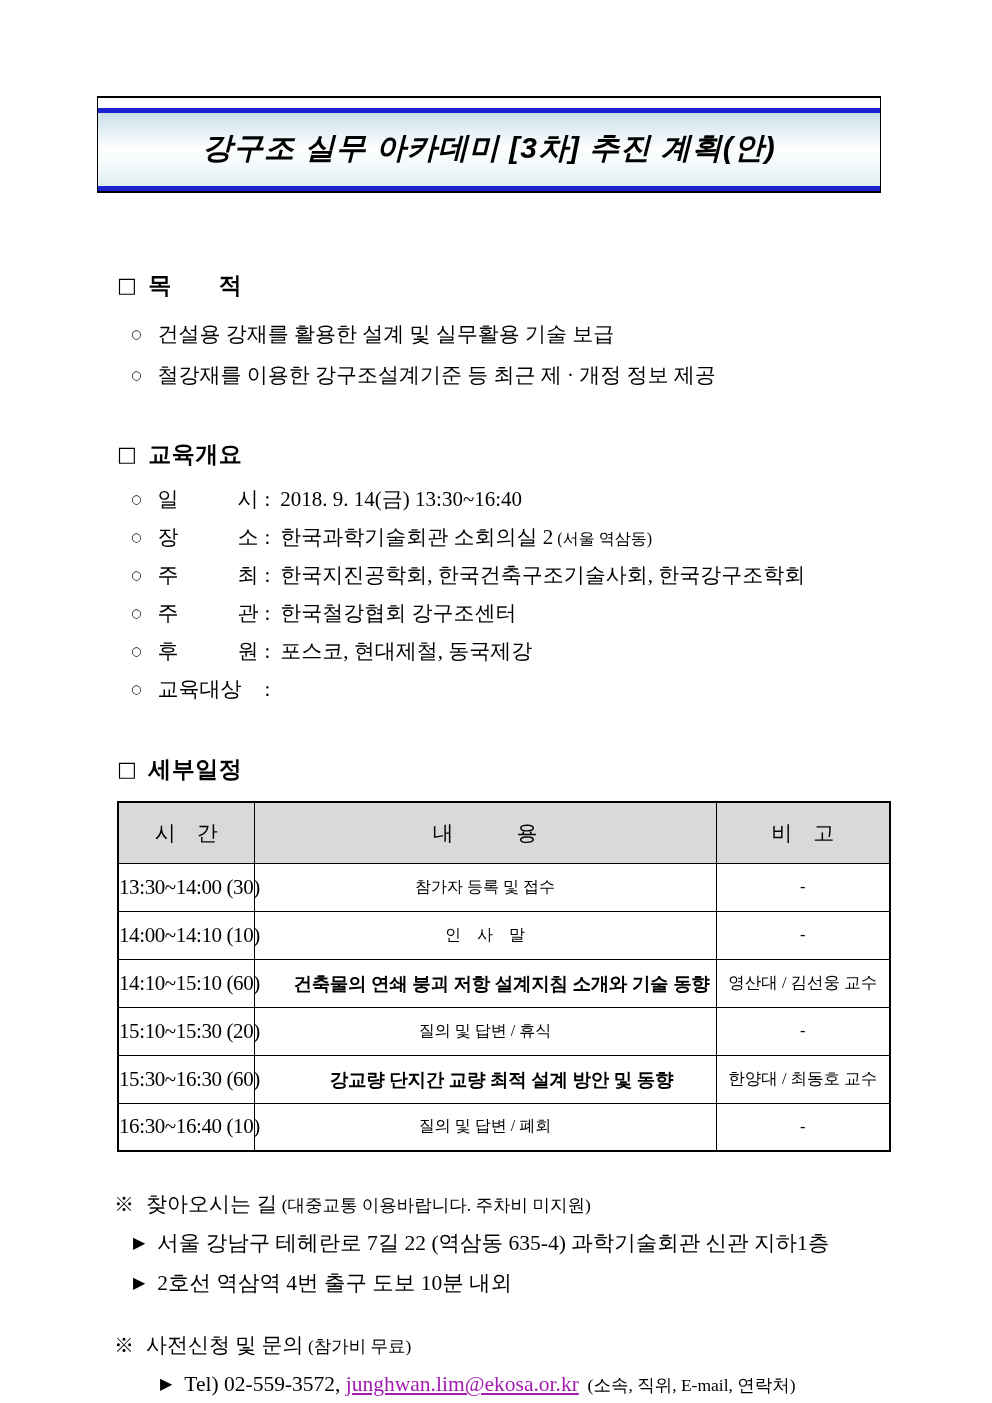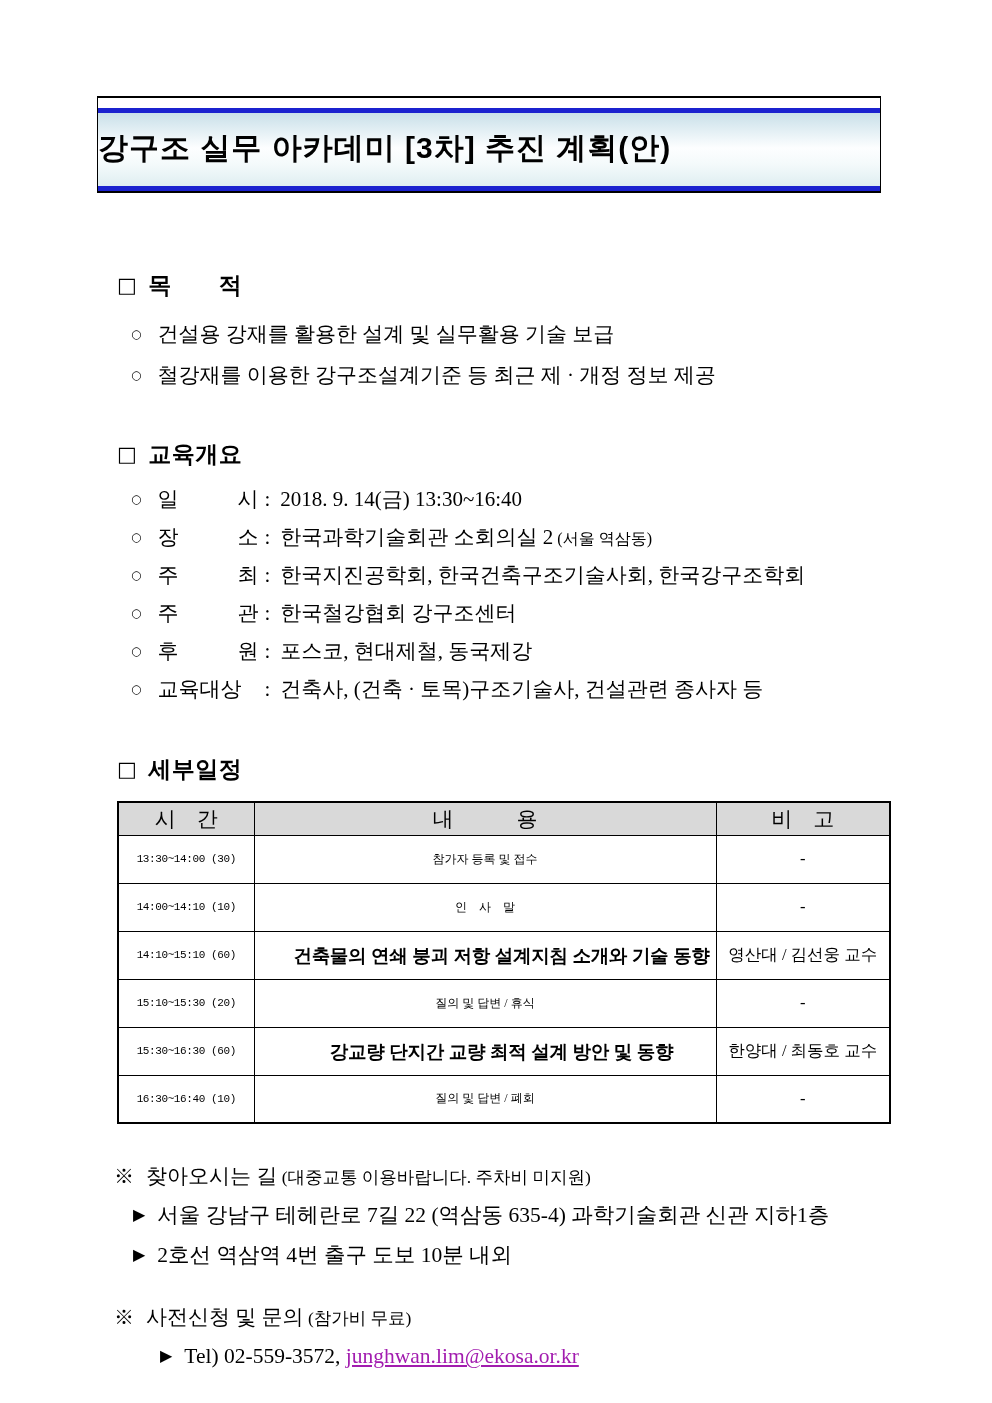--- a/index.html
+++ b/index.html
@@ -20,21 +20,23 @@
     border:1px solid #000;
     border-top:2px solid #000;
     border-bottom:2px solid #000;
     padding-top:10px;
     background:#fff;
   }
   .banner {
     border-top:5px solid #1b22cf;
     border-bottom:5px solid #1b22cf;
     background:linear-gradient(180deg,#c9e0e9 0%,#fdfeff 48%,#f4fafb 70%,#dfeef1 100%);
+    text-align:center;
     padding:15px 0 17px 0;
+    font-style:italic;
   }
   .banner h1 {
     font-family:"Liberation Sans","DejaVu Sans",sans-serif;
     font-weight:bold;
     font-size:30px;
     letter-spacing:1px;
     white-space:pre;
   }
 
   .content { margin-left:117px; width:772px; }
@@ -90,34 +92,34 @@
     width:772px;
     table-layout:fixed;
     border:2px solid #000;
   }
   table.schedule th, table.schedule td {
     border:1px solid #000;
     text-align:center; vertical-align:middle;
   }
   table.schedule th {
     background:#d9d9d9;
-    height:33px;
+    height:61px;
     font-weight:normal;
     font-size:21px;
     white-space:pre;
   }
   table.schedule td { height:48px; }
   col.c-time { width:136px; }
   col.c-content { width:462px; }
   col.c-note { width:174px; }
   td.t-time {
-    font-family:Liberation Mono, monospace;
-    font-size:11px; letter-spacing:-0.4px; white-space:pre;margin-left:29px;
-  }
-  td.t-content { font-size:12px; white-space:pre; }
+    font-family:Liberation Serif, serif;
+    font-size:21px; letter-spacing:-0.4px; white-space:pre;margin-left:29px;
+  }
+  td.t-content { font-size:16px; white-space:pre; }
   tr.bold td.t-content {
     font-family:"Liberation Sans","DejaVu Sans",sans-serif;
     font-weight:bold; font-size:18.5px; letter-spacing:-0.3px;padding-left:33px;
   }
   td.t-note { font-size:16.5px; white-space:pre; }
 
   
   .notes { margin-left:114px; width:800px; }
   .note-block1 { margin-top:33px; }
   .note-block2 { margin-top:22px; }
@@ -202,21 +204,20 @@
       <div class="ov-line">
         <span class="b-dot">○</span>
         <span class="ov-label">후 원</span>
         <span class="ov-colon">:</span>
         <span>포스코, 현대제철, 동국제강</span>
       </div>
       <div class="ov-line">
         <span class="b-dot">○</span>
         <span class="ov-label">교육대상</span>
         <span class="ov-colon">:</span>
-        <span>건축사, (건축 · 토목)구조기술사, 건설관련 종사자 등</span>
       </div>
     </div>
 
     <div class="sec-head sec-schedule">
       <span class="sq">□</span>
       <span class="sec-title">세부일정</span>
     </div>
 
     <table class="schedule">
       <colgroup>
@@ -287,17 +288,18 @@
       <div class="note-head">
         <span class="note-mark">※</span>
         <span>사전신청 및 문의</span>
         <span class="note-small">&nbsp;<span>(참가비 무료)</span></span>
       </div>
       <div class="sub-line indent-more">
         <span class="tri">▶</span>
         <span>Tel) 02-559-3572,</span>
         <span>&nbsp;</span>
         <a class="mail-link" href="#">junghwan.lim@ekosa.or.kr</a>
+        <span class="paren-small">&nbsp;&nbsp;<span>(소속, 직위, E-mail, 연락처)</span></span>
       </div>
     </div>
   </div>
 
 </div>
 
 </body></html>

